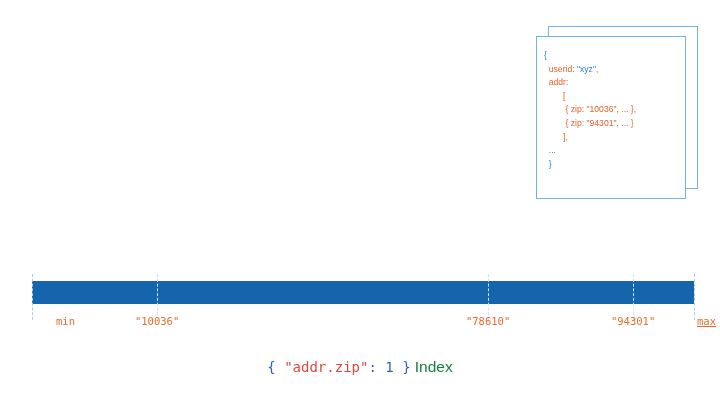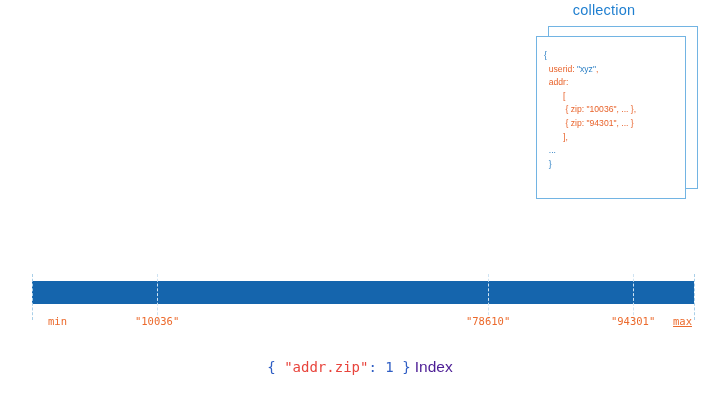--- a/index.html
+++ b/index.html
@@ -116,50 +116,49 @@
     font-size: 15px;
     white-space: nowrap;
   }
   #index-caption .mono {
     font-family: "DejaVu Sans Mono", monospace;
     font-size: 14px;
   }
   .cap-blue { color: #2f5ec4; }
   .cap-red { color: #e8443c; }
   .cap-index {
-    color: #4c1d95;
+    color: #15803d;
     font-family: "Liberation Sans", sans-serif;
     font-size: 15.5px;
   }
 </style>
 </head>
 <body>
 
 <div id="collection-group">
 
-  <div class="collection-title">collection</div>
 
   <div class="doc-card" id="doc-card-back"></div>
 
   <div class="doc-card" id="doc-card-front"></div>
 
   <div class="doc-body" id="doc-body"><div><span class="cl-blue">{</span></div><div><span class="cl-orange">  userid: </span><span class="cl-blue">"xyz"</span><span class="cl-orange">,</span></div><div><span class="cl-orange">  addr:</span></div><div><span class="cl-orange">        [</span></div><div><span class="cl-orange">         { zip: "10036", ... },</span></div><div><span class="cl-orange">         { zip: "94301", ... }</span></div><div><span class="cl-orange">        ],</span></div><div><span class="cl-blue">  ...</span></div><div><span class="cl-blue">  }</span></div></div>
 </div>
 
 <div id="index-bar-area">
   <div id="index-bar" style="background: rgb(21, 101, 173);"></div>
   <div id="tick-layer">
       <div class="tick-line" style="left: 32px;"></div>
-      <div class="tick-label align-left" style="left: 32px; padding-left: 16px;">min</div>
+      <div class="tick-label align-left" style="left: 40px; padding-left: 16px;">min</div>
       <div class="tick-line over-bar" style="left: 157.118px;"></div>
       <div class="tick-label" style="left: 157.118px;">"10036"</div>
       <div class="tick-line over-bar" style="left: 488.118px;"></div>
       <div class="tick-label" style="left: 488.118px;">"78610"</div>
       <div class="tick-line over-bar" style="left: 633.096px;"></div>
       <div class="tick-label" style="left: 633.096px;">"94301"</div>
       <div class="tick-line" style="left: 694px;"></div>
-      <div class="tick-label align-right" style="left: 692px; text-decoration: underline;">max</div>
+      <div class="tick-label align-right" style="left: 716px; text-decoration: underline;">max</div>
     </div>
 </div>
 
 <div id="index-caption">
   <span class="mono cap-blue">{</span><span class="mono">&nbsp;</span><span class="mono cap-red">"addr.zip"</span><span class="mono cap-blue">: 1 }</span><span>&nbsp;</span><span class="cap-index">Index</span>
 </div>
 
 </body></html>

